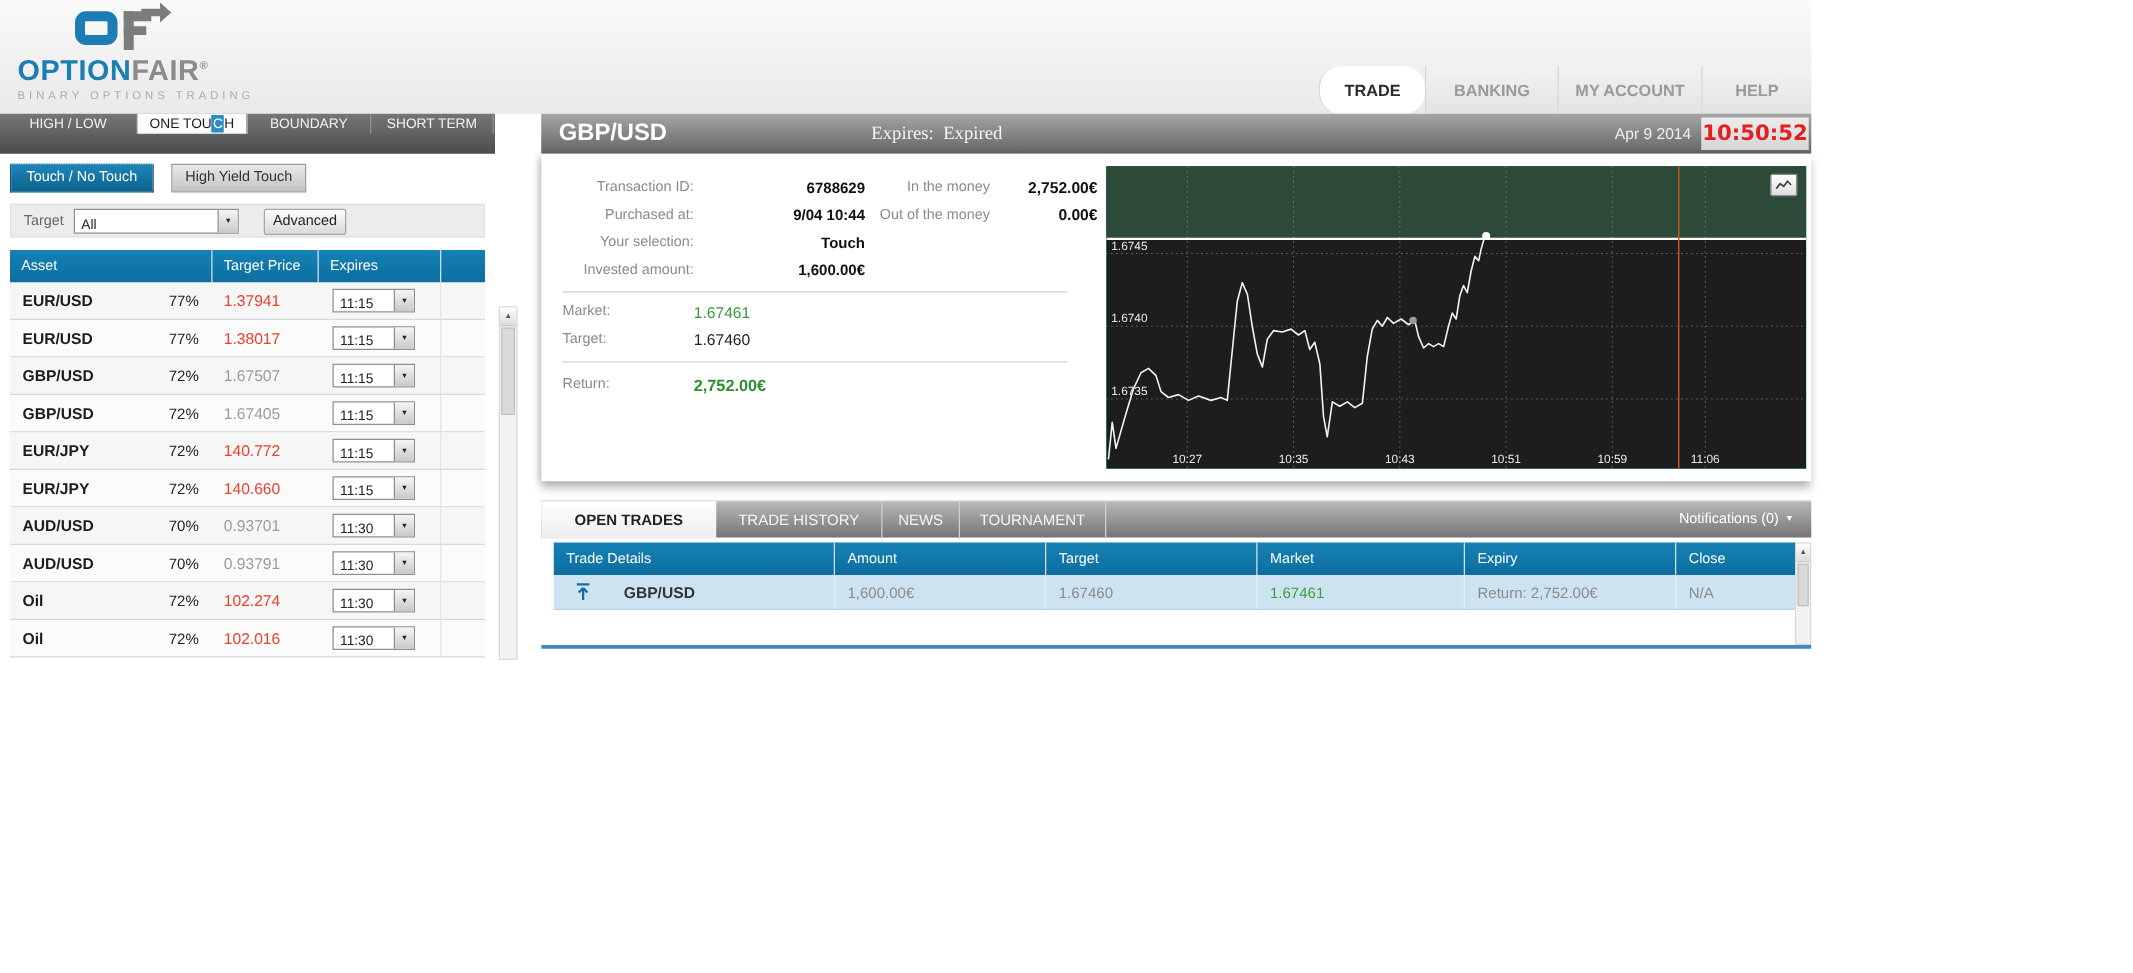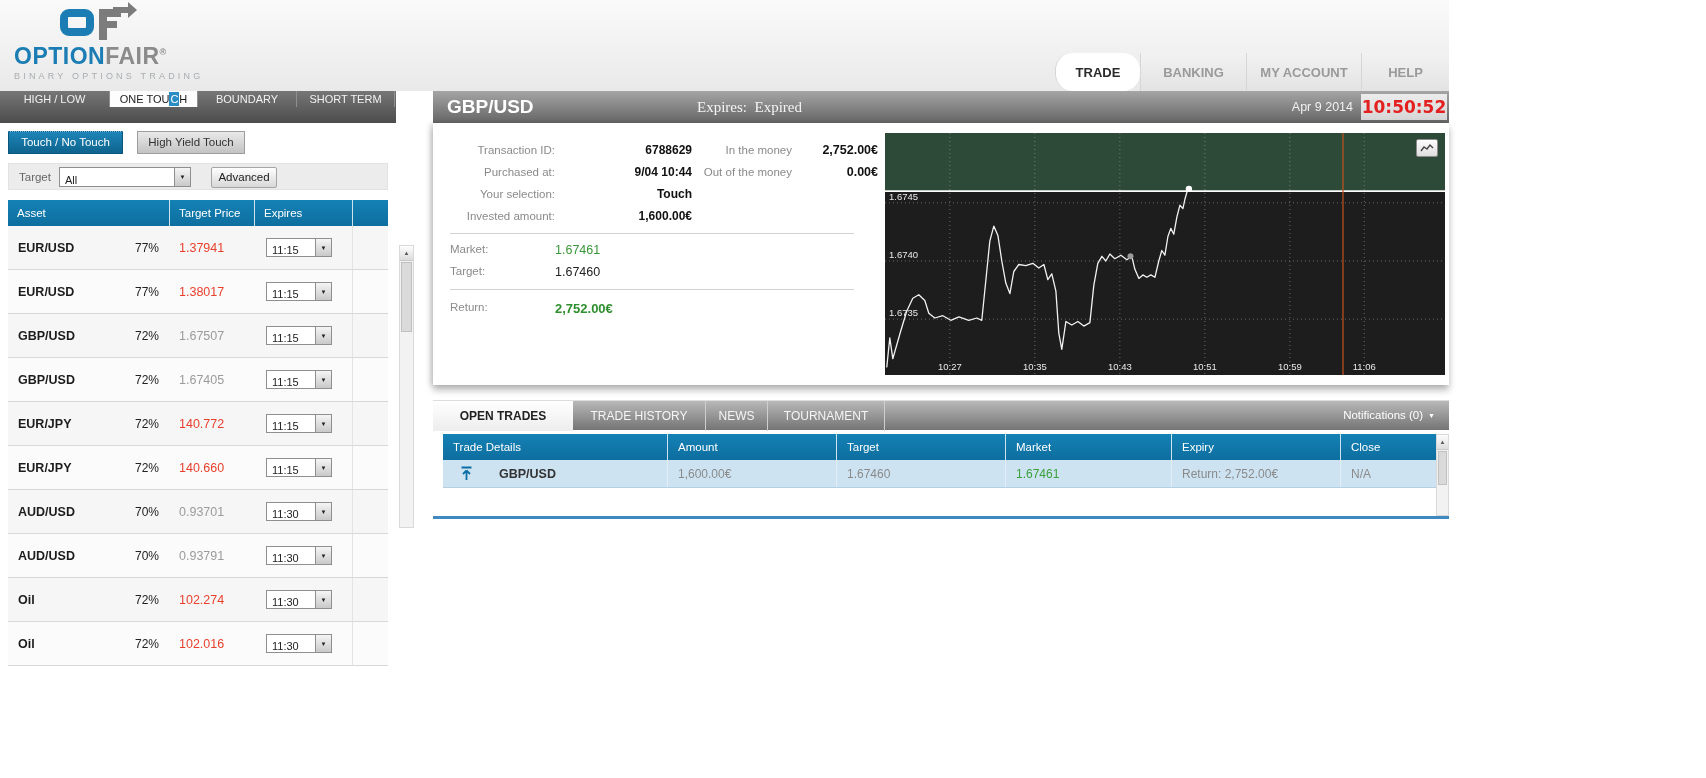--- a/index.html
+++ b/index.html
@@ -74,21 +74,21 @@
   .filter-dd { position:absolute; left:50px; top:3px; width:132px; }
   .adv-btn { position:absolute; left:202px; top:3px; width:66px; height:21px;
     background:linear-gradient(#fefefe,#d8d8d8); border:1px solid #a5a5a5; border-radius:2px;
     font-size:11.5px; color:#222; text-align:center; line-height:19px; cursor:pointer; }
 
   .asset-table { position:absolute; left:8px; top:200px; width:380px; }
   .at-head { display:flex; height:26px; background:linear-gradient(#1581b5,#0d6e9f); }
   .at-head > div { color:#fff; font-size:11.5px; line-height:26px; padding-left:9px; }
   .ah1 { width:161px; } .ah2 { width:85px; border-left:1px solid #cfe2ee; }
   .ah3 { width:98px; border-left:1px solid #cfe2ee; } .ah4 { flex:1; border-left:1px solid #cfe2ee; }
-  .arow { display:flex; height:44px; border-bottom:1px solid #d8d8d8; background:#f6f6f7;
+  .arow { display:flex; height:30px; border-bottom:1px solid #d8d8d8; background:#f6f6f7;
     align-items:center; cursor:pointer; }
   .arow:nth-child(even) { background:#fbfbfc; }
   .arow .c1 { width:161px; display:flex; align-items:center; }
   .aname { font-size:12.5px; font-weight:bold; color:#1c1c1c; padding-left:10px; flex:1; }
   .apct { font-size:12px; color:#222; padding-right:10px; }
   .arow .c2 { width:85px; font-size:12.5px; padding-left:10px; }
   .arow .c2.hot { color:#e8402c; } .arow .c2.cold { color:#9b9b9b; }
   .arow .c3 { width:98px; } .arow .c4 { flex:1; height:100%; border-left:1px solid #e4e4e4; }
   .row-dd { width:66px; height:19px; margin-left:12px; }
 

